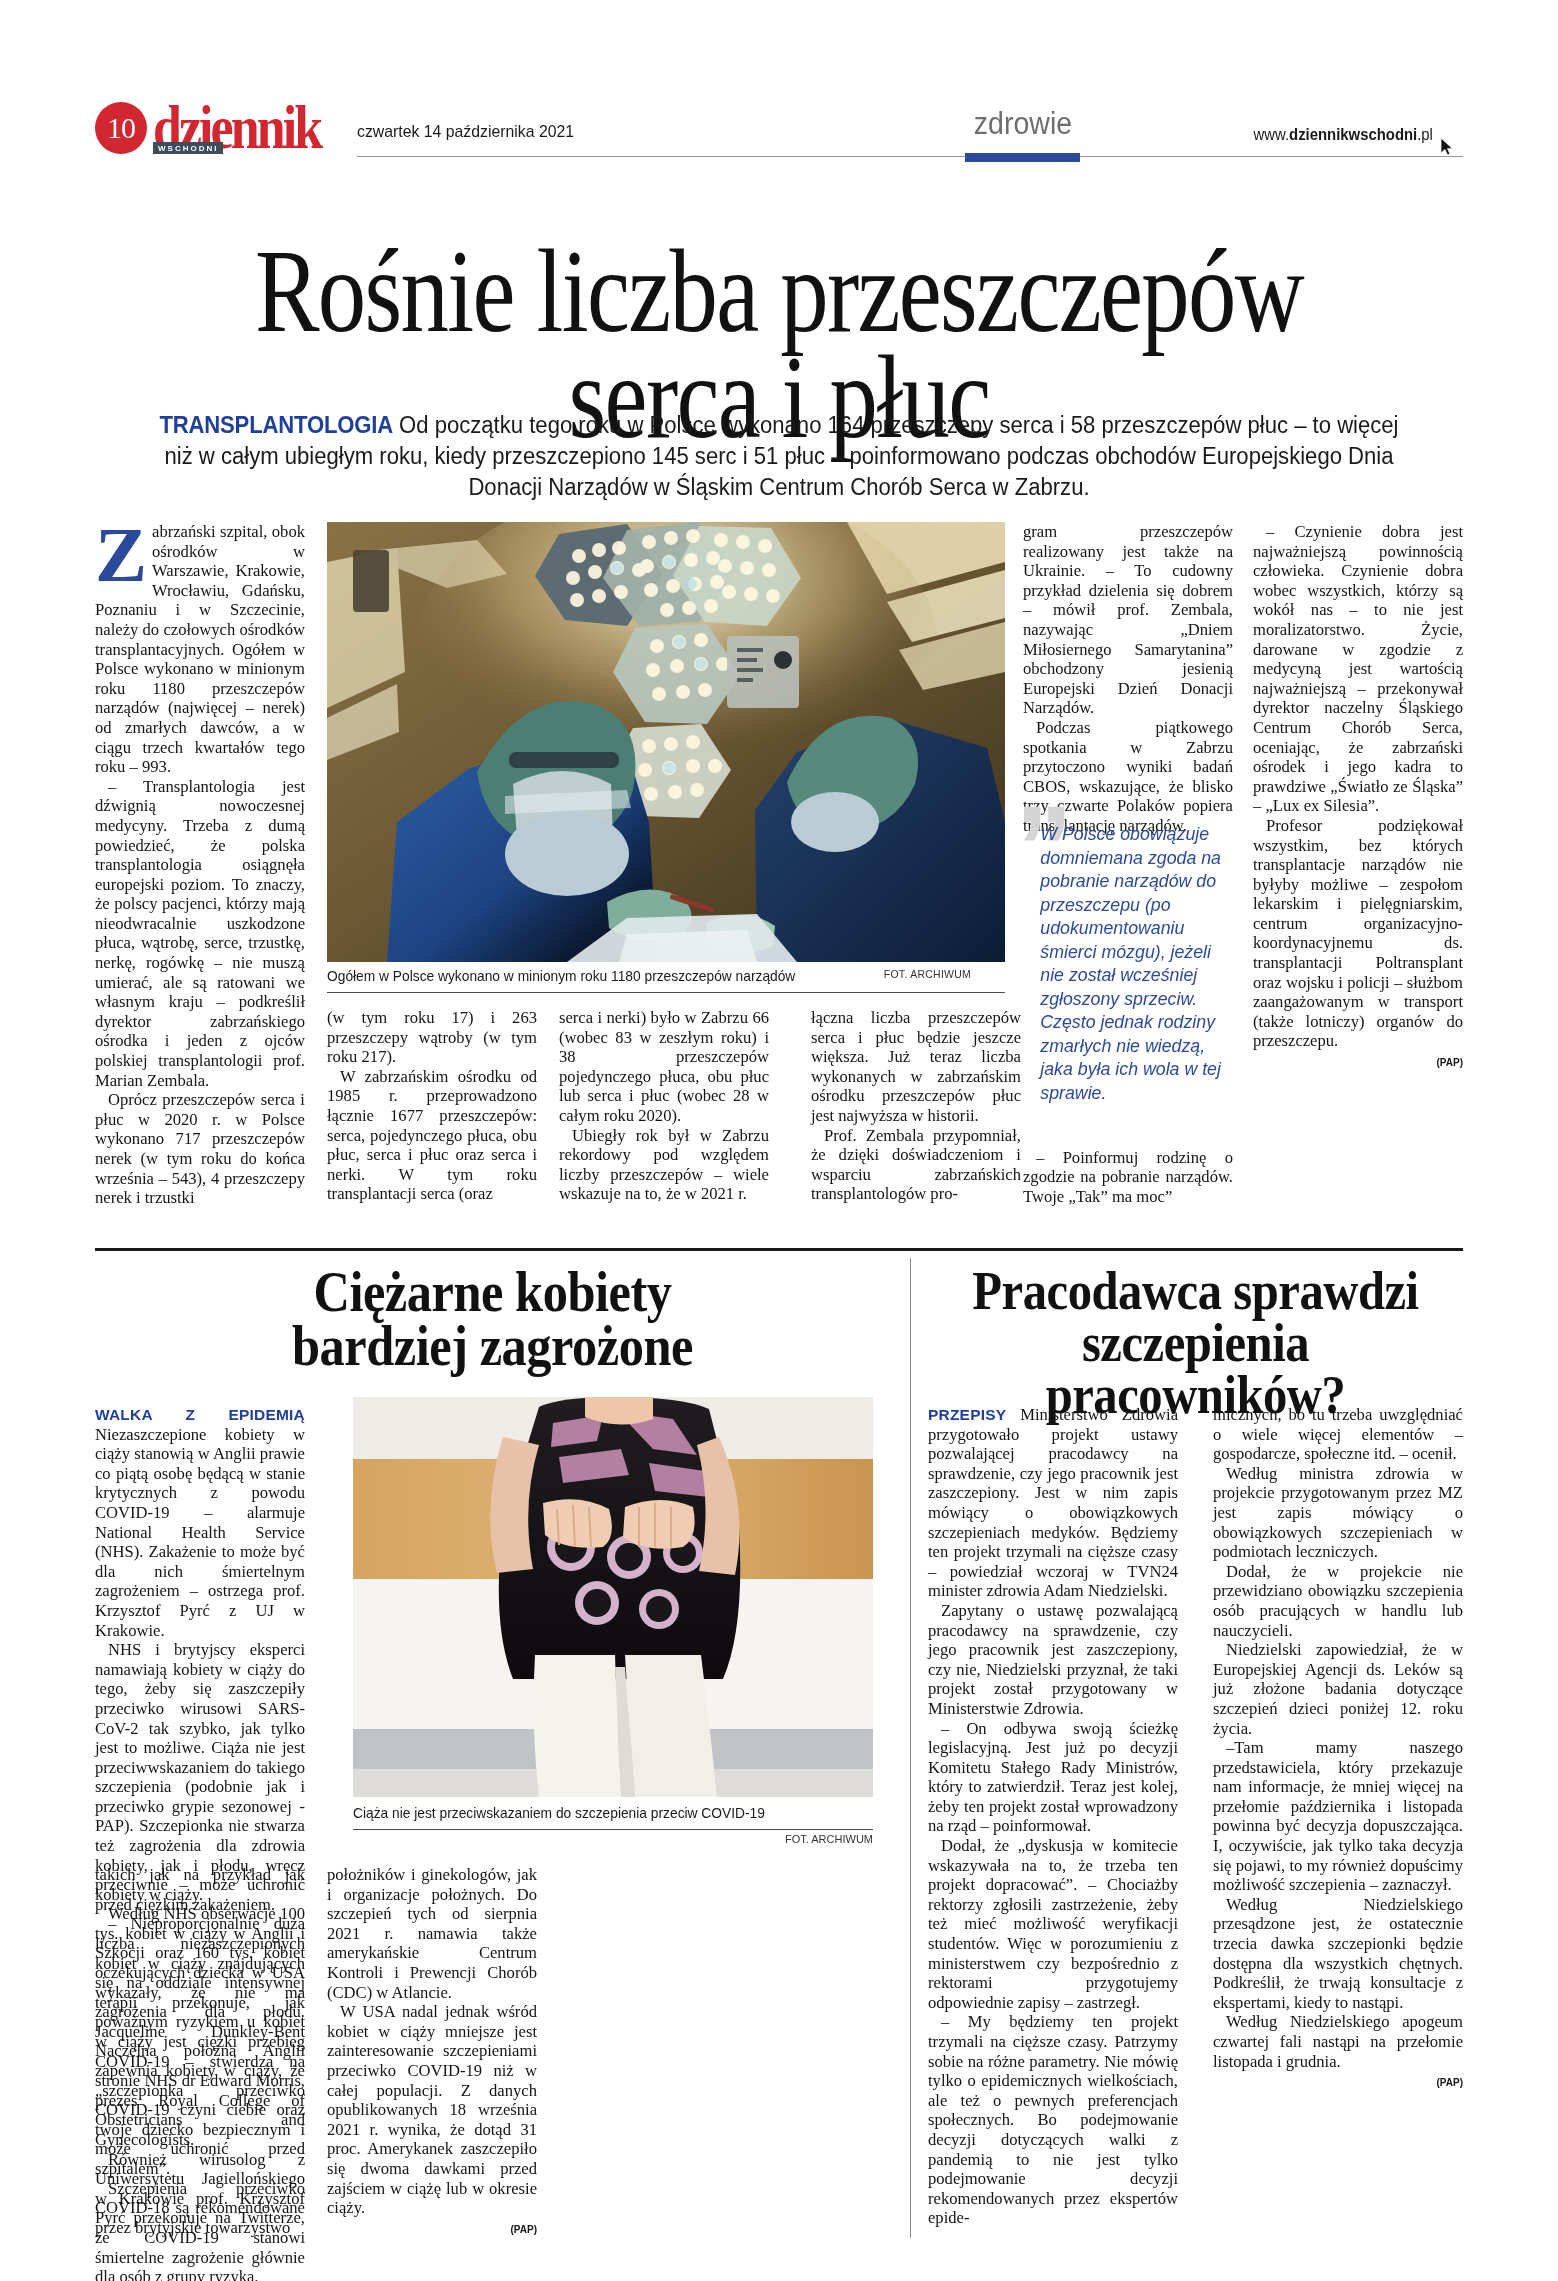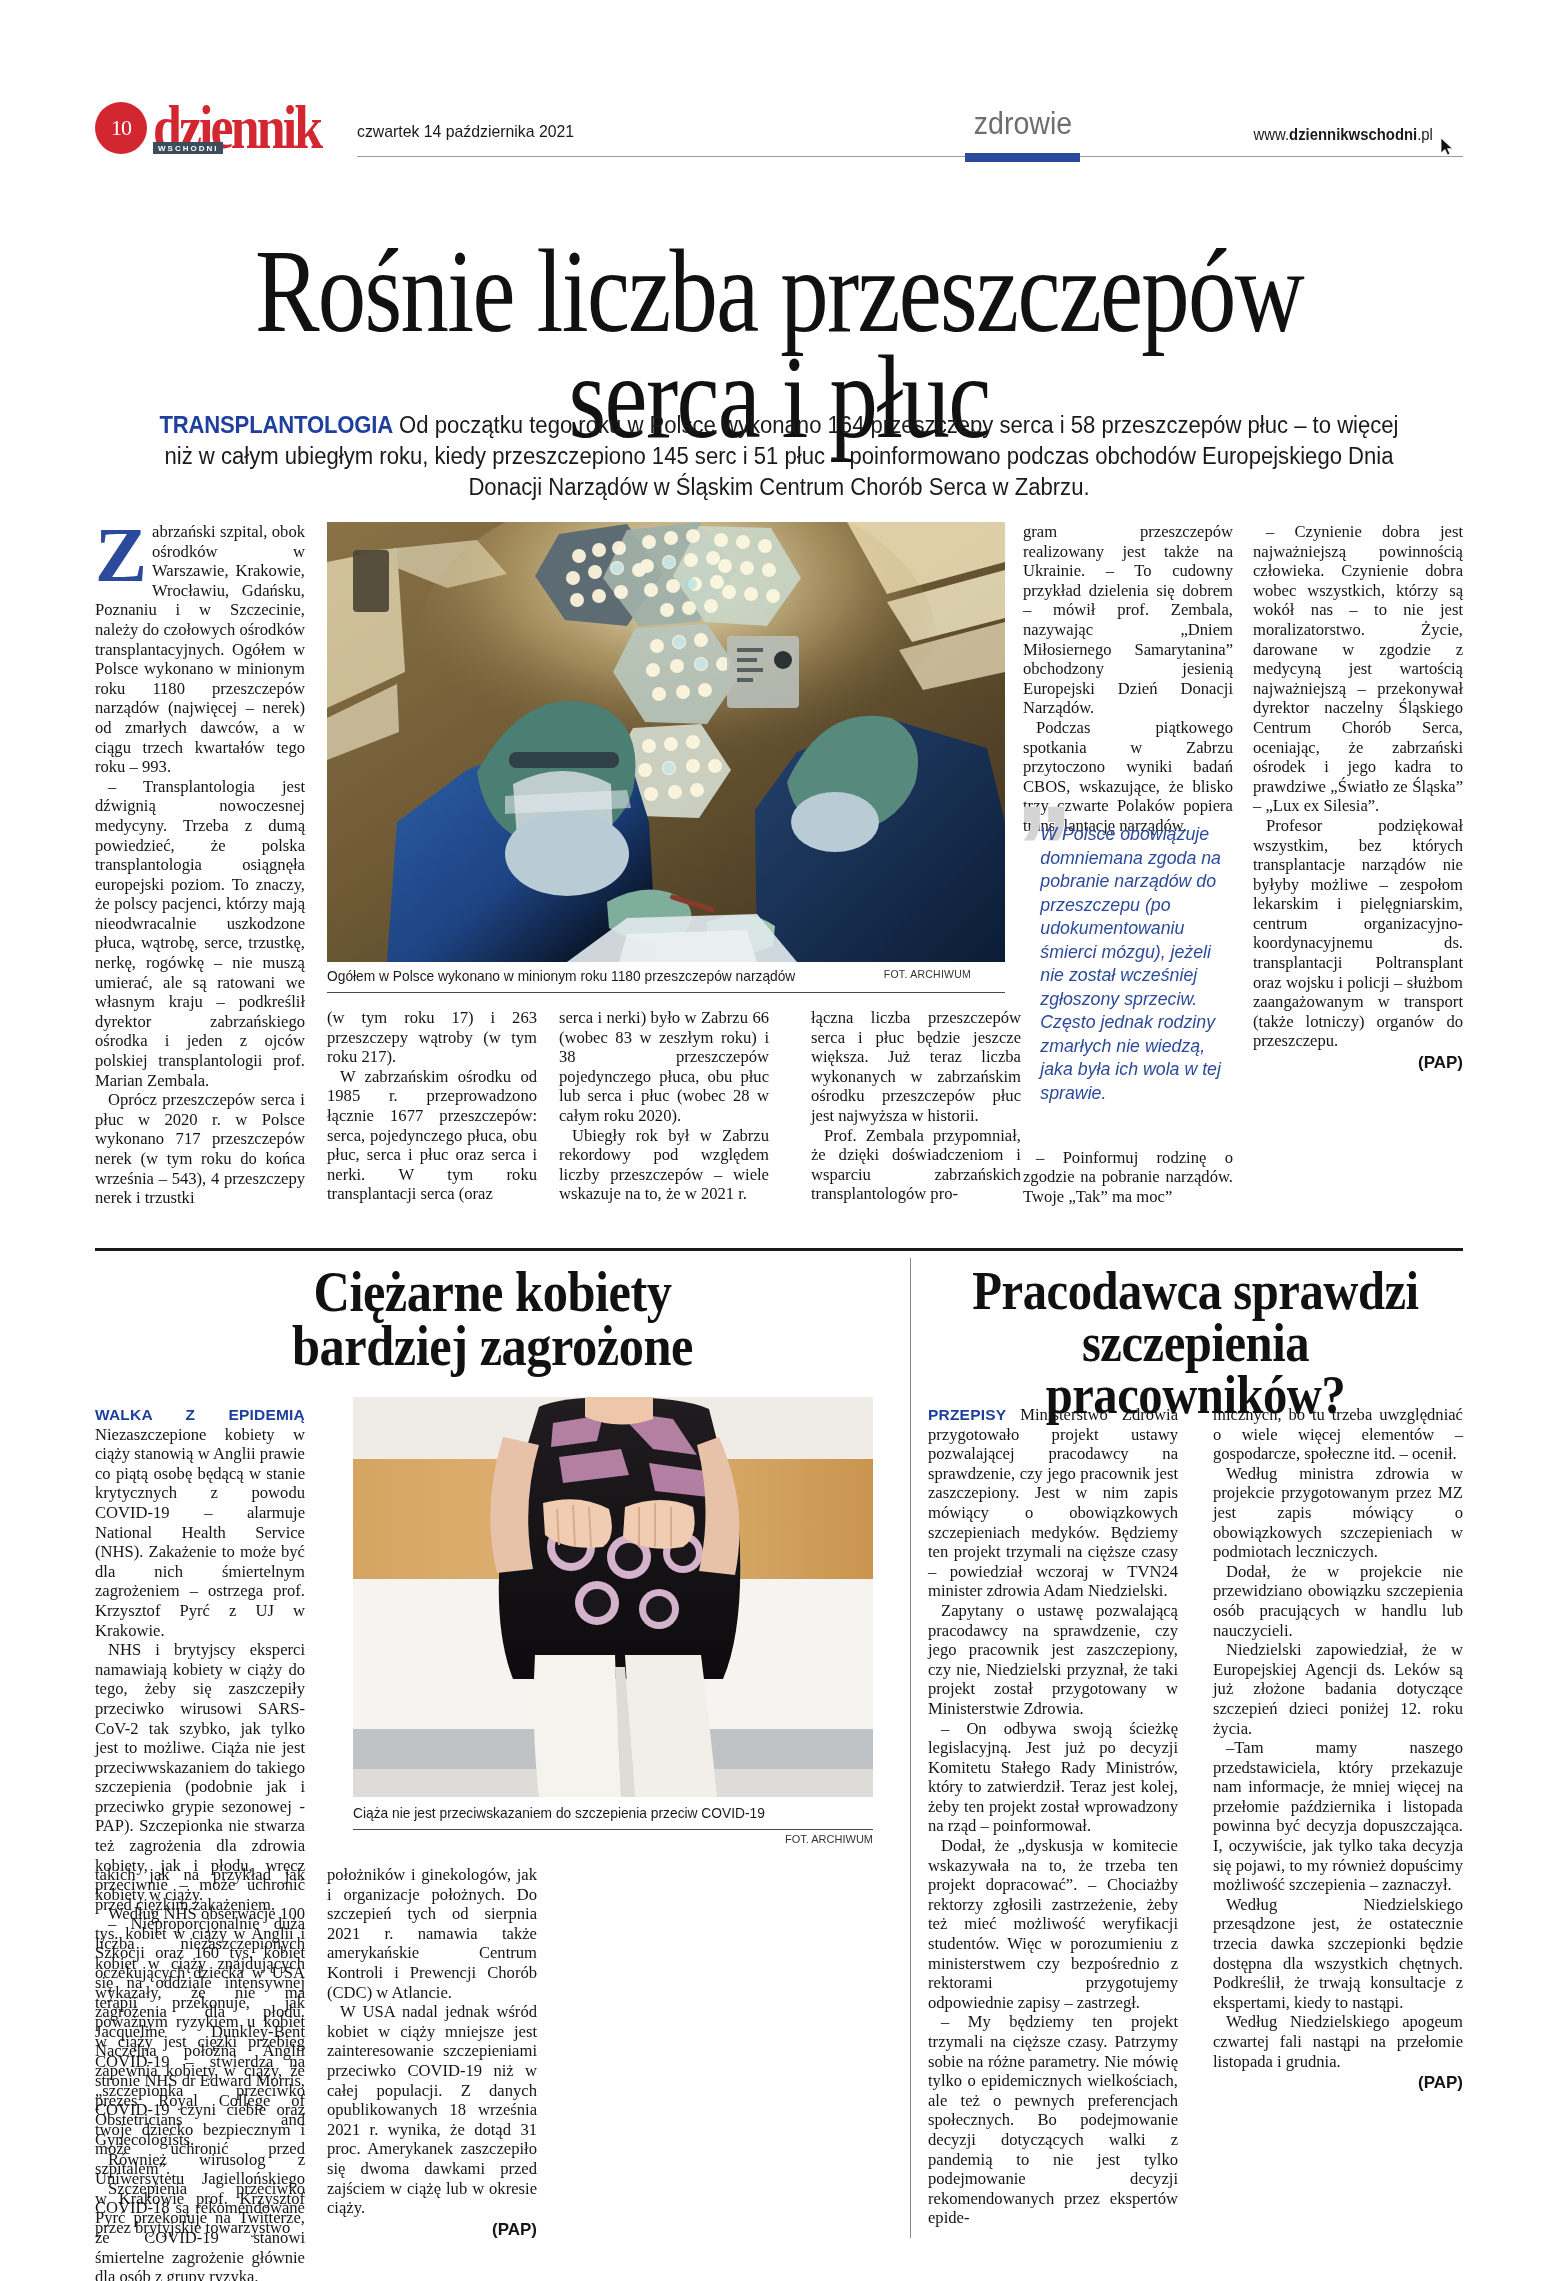--- a/index.html
+++ b/index.html
@@ -11,21 +11,21 @@
     -webkit-font-smoothing:antialiased;
   }
   .page{position:relative;width:1558px;height:2281px;overflow:hidden;background:#fff;}
 
   
   .masthead{position:absolute;left:95px;top:100px;width:1368px;height:64px;}
   .mh-row{position:relative;height:64px;}
   .page-num{
     position:absolute;left:0;top:2px;width:52px;height:52px;border-radius:50%;
     background:#d22730;color:#fff;font-family:"Liberation Serif",serif;
-    font-size:22px;display:flex;align-items:center;justify-content:center;
+    font-size:30px;display:flex;align-items:center;justify-content:center;
     letter-spacing:-1px;
   }
   .logo-wrap{position:absolute;left:58px;top:-2px;width:190px;height:60px;}
   .logo-text{
     font-family:"Liberation Serif",serif;font-weight:bold;font-style:normal;
     font-size:54px;line-height:54px;color:#d22730;letter-spacing:-3px;
     transform:scaleY(1.12) scaleX(0.96);transform-origin:left top;
   }
   .logo-badge{
     position:absolute;left:58px;top:42px;
@@ -108,21 +108,21 @@
     font-size:18.5px;line-height:23.5px;color:#2b4a9b;
     transform:scaleX(0.96);transform-origin:left top;
   }
   .pullq .qmark{
     position:absolute;left:-8px;top:-14px;
     font-family:"Liberation Sans",sans-serif;font-style:normal;font-weight:bold;
     font-size:120px;line-height:80px;color:#d4d4d4;z-index:-1;
   }
   .pullq-body{position:relative;z-index:2;padding-left:18px;}
 
-  .pap{font-family:"Liberation Sans",sans-serif;font-size:17px;font-weight:bold;text-align:right;display:block;margin-top:2px;}
+  .pap{font-family:"Liberation Sans",sans-serif;font-size:10px;font-weight:bold;text-align:right;display:block;margin-top:2px;}
 
   .sep-thick{position:absolute;left:95px;width:1368px;height:3px;background:#1a1a1a;}
 
   
   .b-left{position:absolute;left:95px;top:1265px;width:795px;}
   .b-right{position:absolute;left:928px;top:1265px;width:535px;}
   .vrule{position:absolute;left:910px;top:1258px;width:1px;height:980px;background:#8a8a8a;}
 
   .sub-hl{
     text-align:center;font-family:"Liberation Serif",serif;font-weight:bold;

